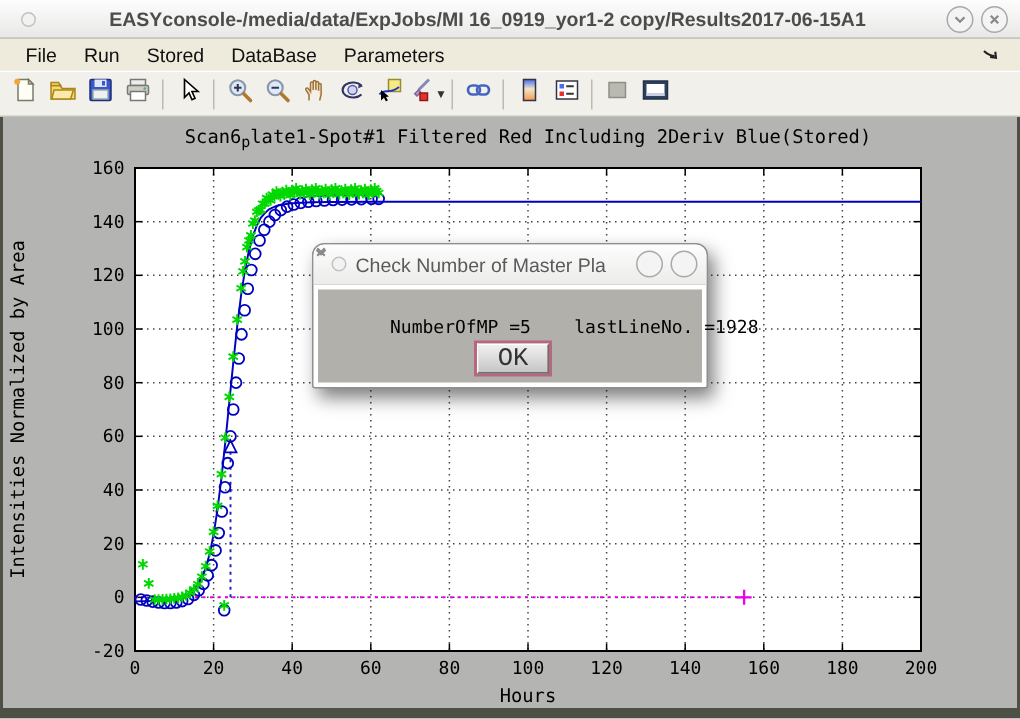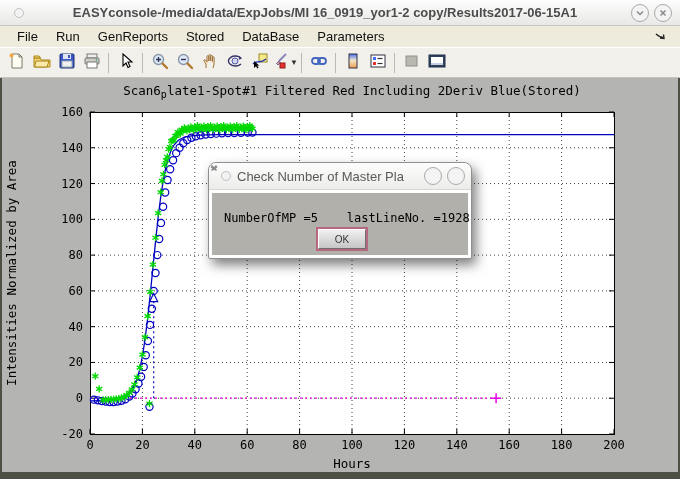--- a/index.html
+++ b/index.html
@@ -38,27 +38,27 @@
   .bottom-strip { height:7px; background:#4d5045; flex:0 0 auto; }
 
   
   .dialog { position:absolute; left:206px; top:84px; width:264px; background:#ffffff;
             border:1px solid #8f8f8f; border-radius:8px 8px 2px 2px; box-shadow:4px 6px 12px rgba(0,0,0,0.5); }
   .dlg-titlebar { height:27px; background:linear-gradient(#fdfdfd,#ececea); border-radius:8px 8px 0 0;
                   display:flex; align-items:center; padding:0 6px; border-bottom:1px solid #d8d8d6; }
   .dlg-title { flex:1; font-size:13px; font-weight:normal; color:#5a5a5a; white-space:nowrap; overflow:hidden; margin-left:6px; }
   .dlg-body { margin:3px; background:#b2b0aa; height:62px; position:relative;
               font-family:"DejaVu Sans Mono", monospace; font-size:12px; color:#000; }
-  .dlg-msg { position:absolute; left:12px; top:18px; white-space:pre; }
+  .dlg-msg { position:absolute; left:0; top:18px; white-space:pre;padding-left:48px; }
   .ok-outer { position:absolute; left:104px; top:34px; border:2px solid #b5687f; background:#b5687f; padding:0; cursor:pointer; }
   .ok-inner { width:48px; height:20px; background:linear-gradient(#f0f0f0,#c6c6c6);
               border-top:1px solid #ffffff; border-left:1px solid #ffffff;
               border-right:1px solid #6e6e6e; border-bottom:1px solid #6e6e6e;
               display:flex; align-items:center; justify-content:center;
-              font-family:Liberation Sans, sans-serif; font-size:10px; color:#333;text-align:center; }
+              font-family:Liberation Mono, monospace; font-size:17px; color:#333;text-align:center; }
 </style>
 </head>
 <body>
 
 <div class="window">
 
   <div class="titlebar">
     <div class="winmenu-dot"></div>
     <div class="title-text">EASYconsole-/media/data/ExpJobs/MI 16_0919_yor1-2 copy/Results2017-06-15A1</div>
     <div class="circ-btn">
@@ -73,21 +73,20 @@
         <svg width="10" height="10" viewBox="0 0 10 10">
             <path d="M2.5 2.5 L7.5 7.5 M7.5 2.5 L2.5 7.5" fill="none" stroke="#8a8a8a" stroke-width="1.5"></path>
           </svg>
       </span>
     </div>
   </div>
 
   <div class="menubar">
     <span class="menu-item">File</span>
     <span class="menu-item">Run</span>
-    <span class="menu-item">GenReports</span>
     <span class="menu-item">Stored</span>
     <span class="menu-item">DataBase</span>
     <span class="menu-item">Parameters</span>
     <span class="menubar-spacer"></span>
     <span class="dock-arrow">
       <svg width="11" height="11" viewBox="0 0 11 11">
           <path d="M1 4 C3 6,5 7,8 7.5 M8.5 4.5 L9 8.5 L5 8" fill="none" stroke="#222" stroke-width="1.4"></path>
         </svg>
     </span>
   </div>

